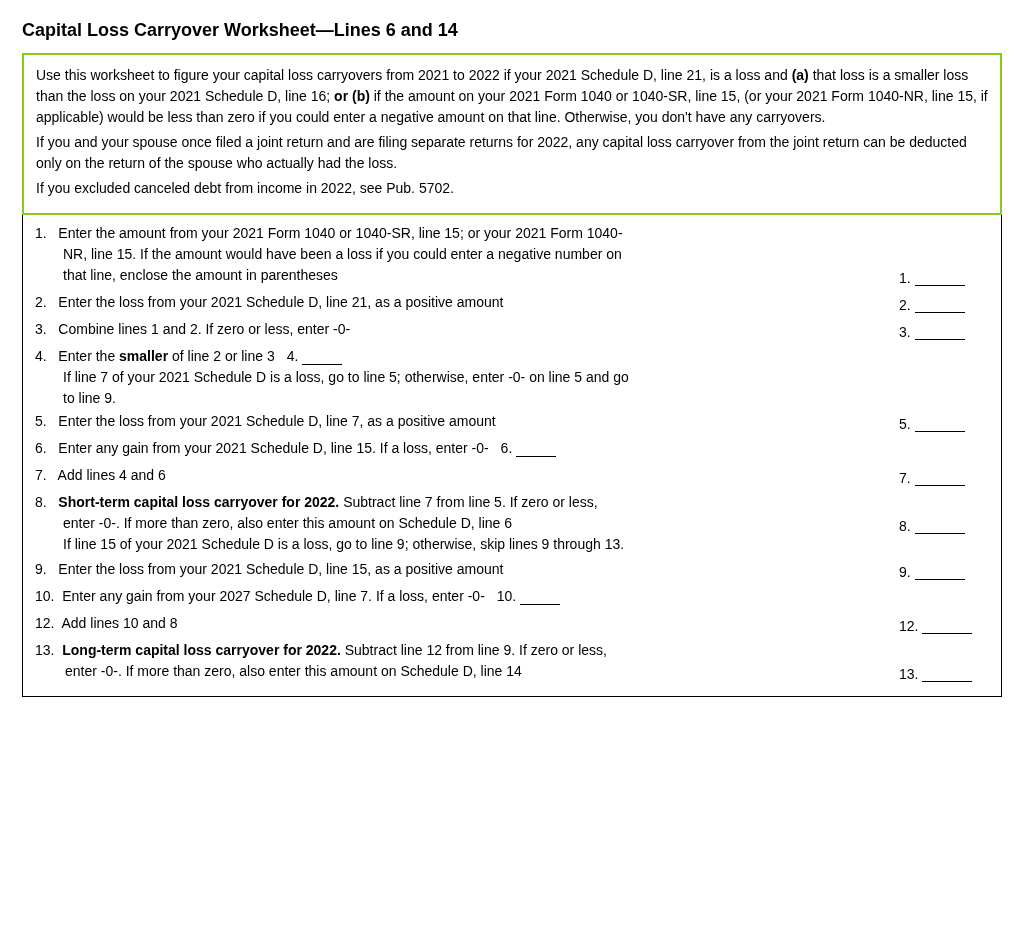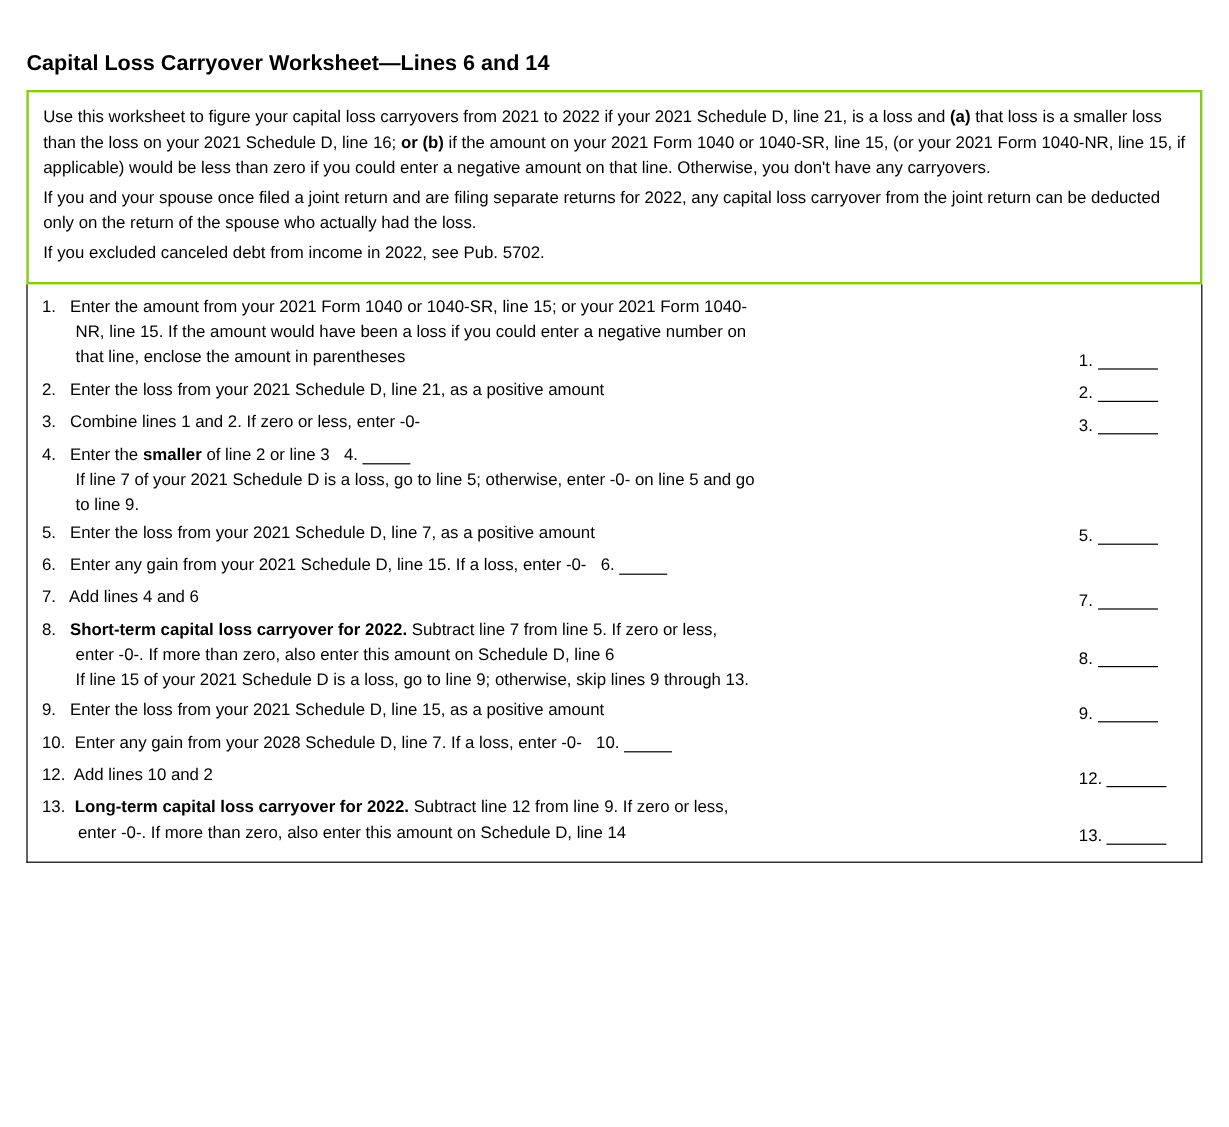--- a/index.html
+++ b/index.html
@@ -19,21 +19,20 @@
 
     .page-container {
       max-width: 980px;
       margin: 0 auto;
     }
 
     .main-title {
       font-size: 18px;
       font-weight: bold;
       margin-bottom: 12px;
-      margin-top: 22px;
     }
 
     .instruction-box {
       border: 2px solid #84cc16;
       padding: 10px 12px;
       margin-bottom: 0;
       line-height: 1.5;
     }
 
     .instruction-box p {
@@ -225,37 +224,37 @@
       </div>
       <div class="answer-area">
         <span class="answer-num">9.</span>
         <span class="answer-blank"></span>
       </div>
     </div>
 
     <div class="full-line">
       <div class="content-area">
         <span>10.&nbsp;</span>
-        <span>Enter any gain from your 2028 Schedule D, line 7. If a loss, enter -0-</span>
+        <span>Enter any gain from your 2027 Schedule D, line 7. If a loss, enter -0-</span>
         <span class="inline-answer">
           <span>10.</span>
           <span class="answer-blank" style="min-width:40px;"></span>
         </span>
       </div>
       <div class="answer-area" style="visibility:hidden;">
         <span>10.</span>
         <span class="answer-blank"></span>
       </div>
     </div>
 
 
     <div class="full-line">
       <div class="content-area">
         <span>12.&nbsp;</span>
-        <span>Add lines 10 and 2</span>
+        <span>Add lines 10 and 8</span>
       </div>
       <div class="answer-area">
         <span class="answer-num">12.</span>
         <span class="answer-blank"></span>
       </div>
     </div>
 
     <div class="full-line">
       <div class="content-area">
         <span>13.&nbsp;</span>

